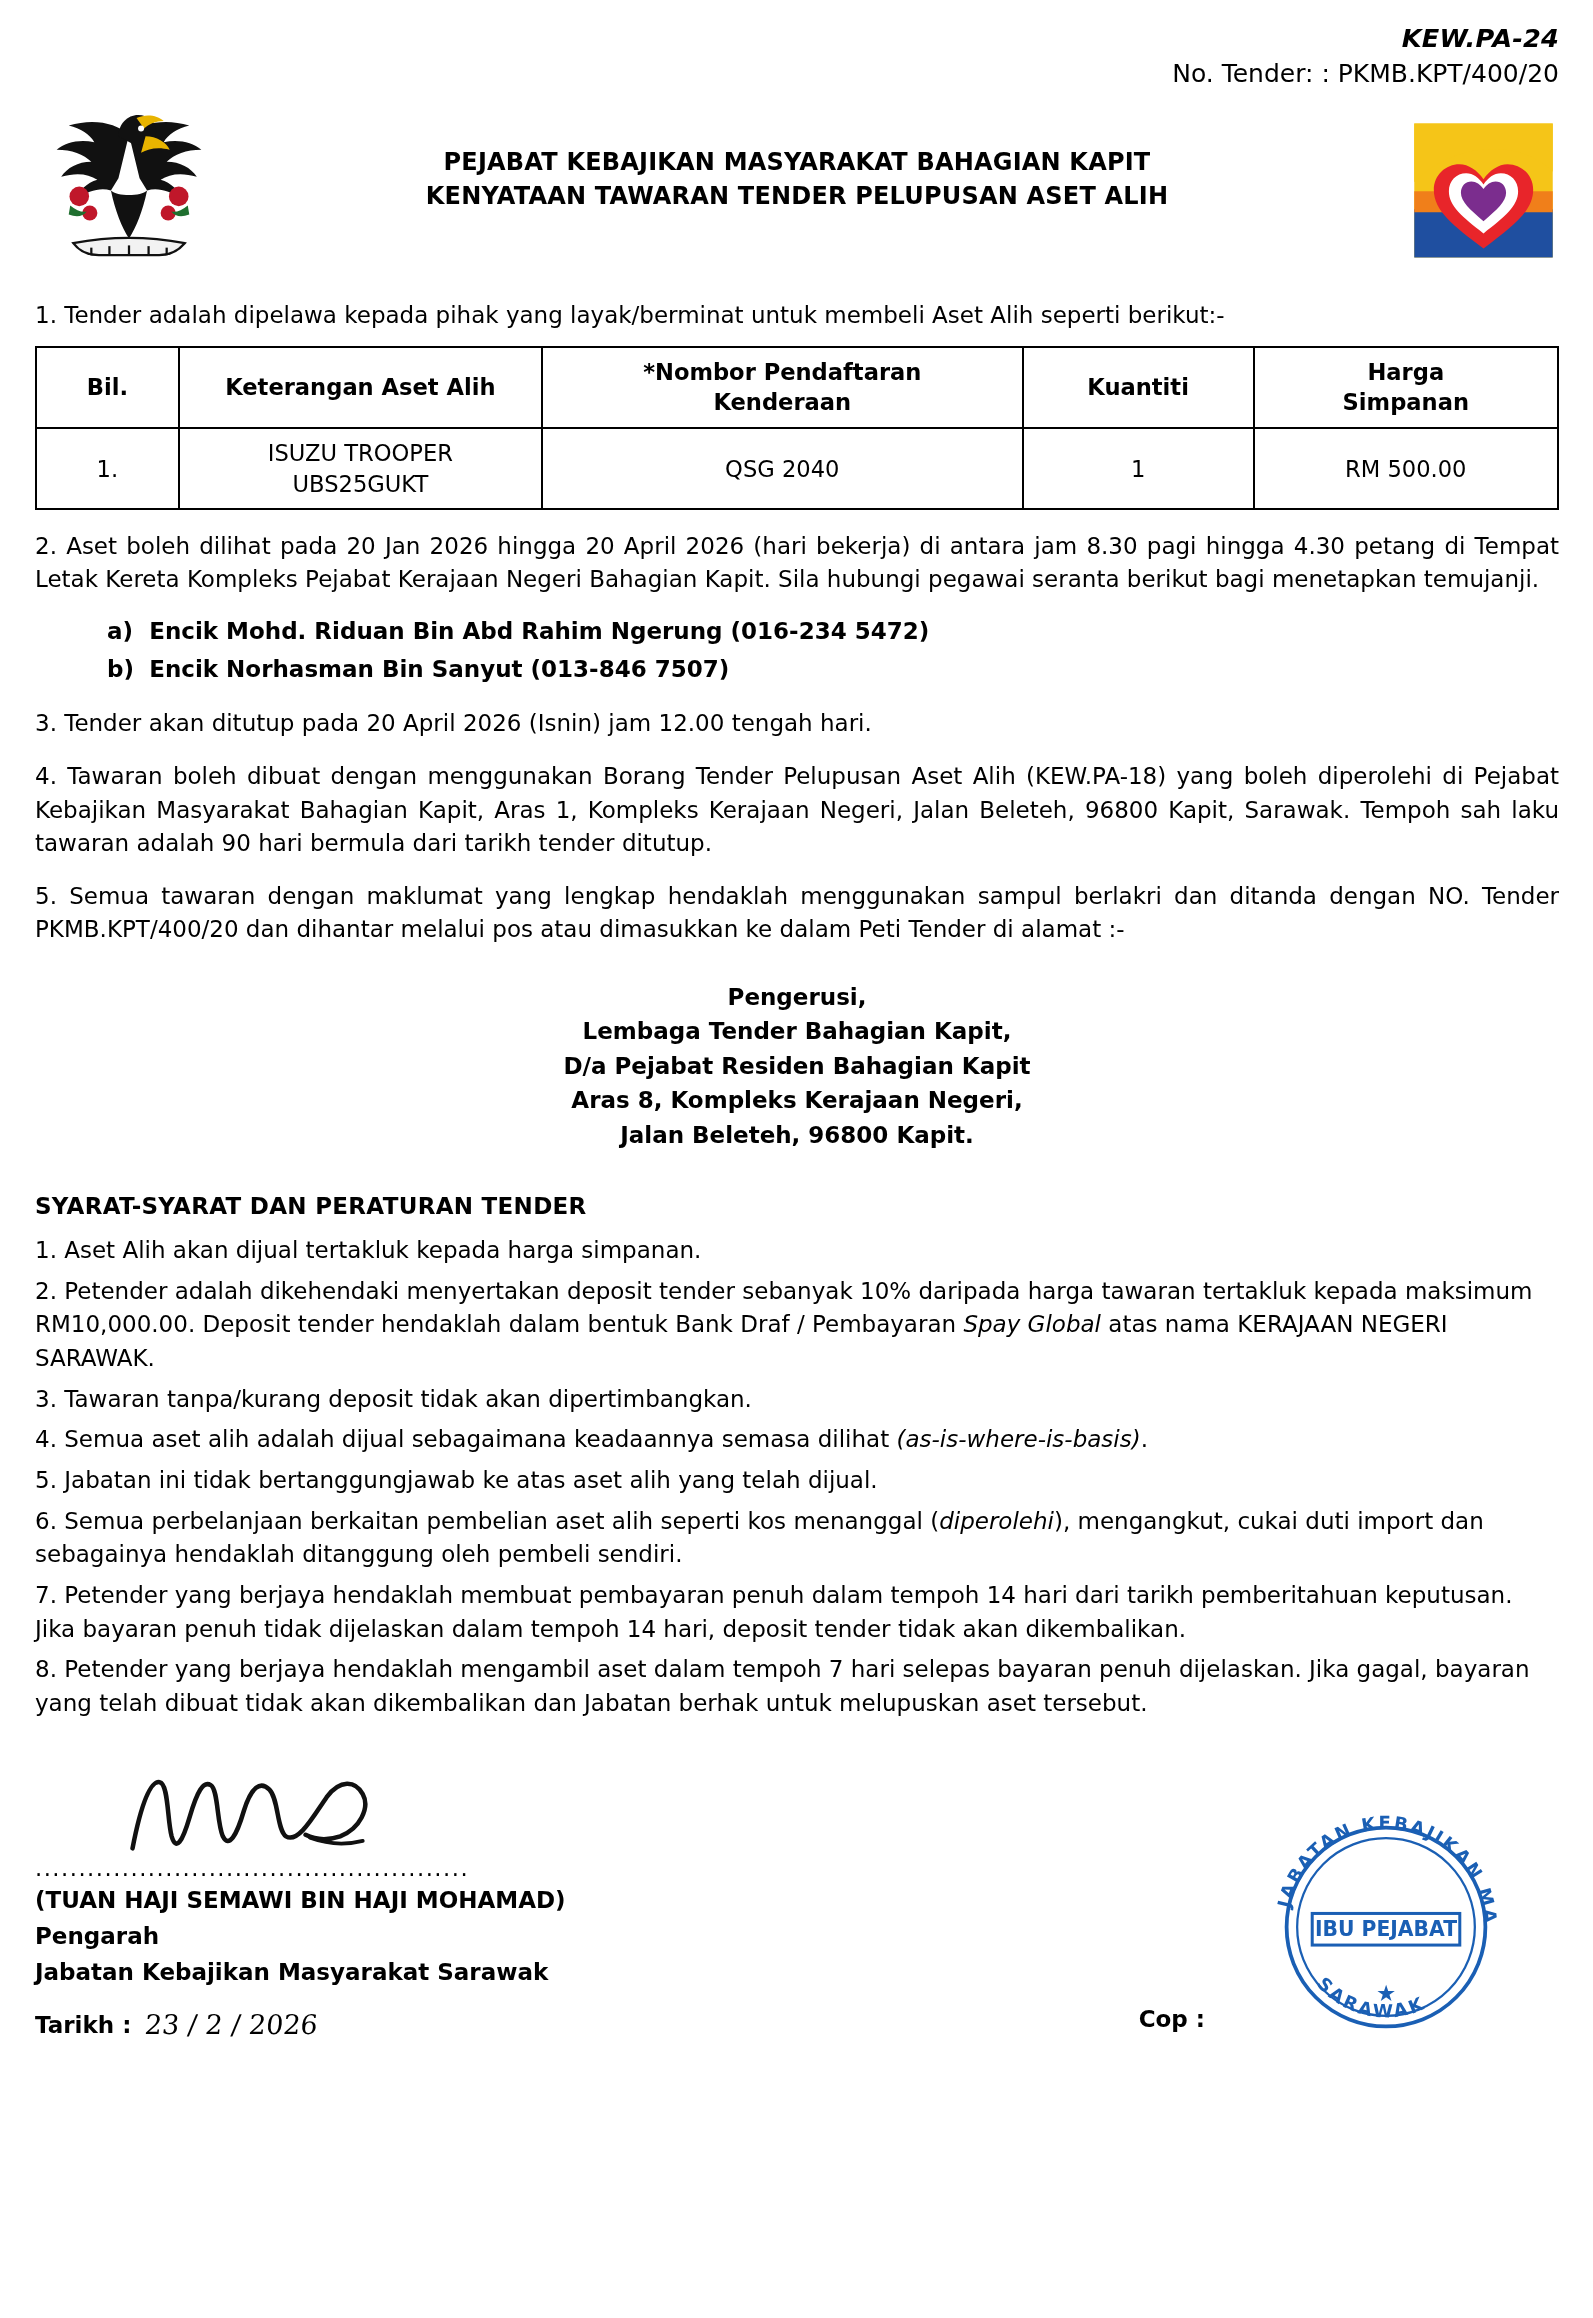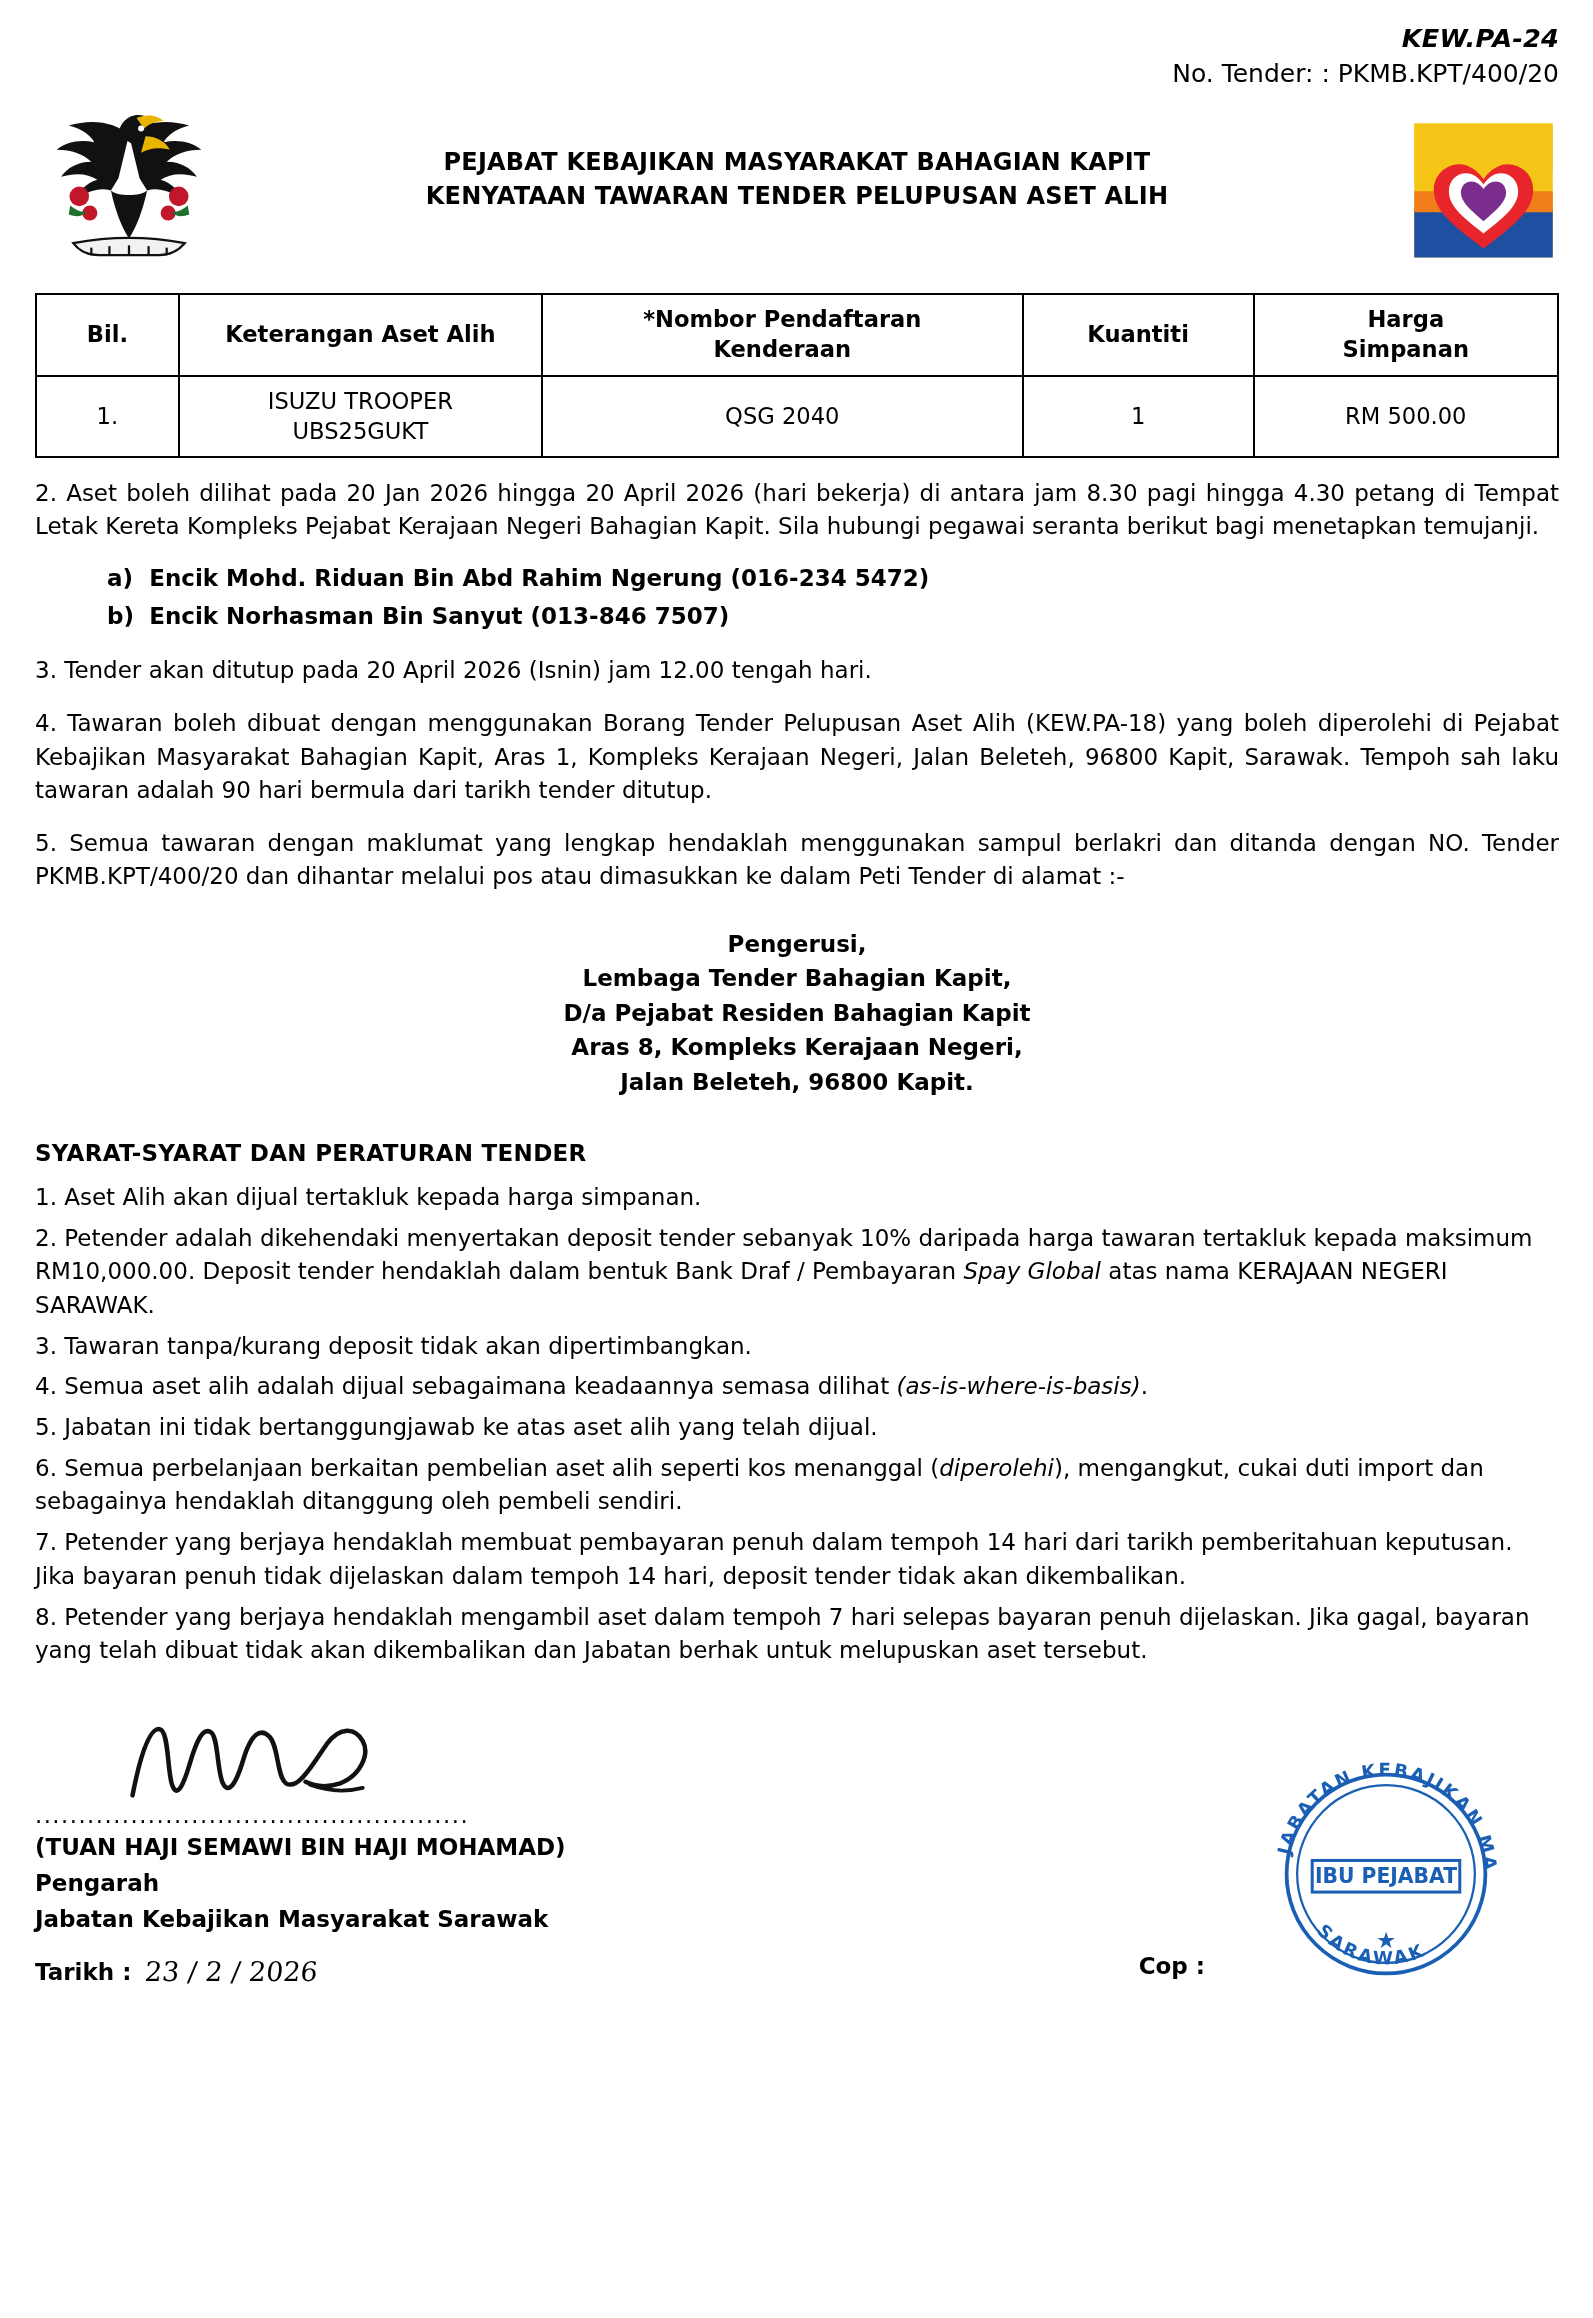--- a/index.html
+++ b/index.html
@@ -252,20 +252,21 @@
         <path d="M8 96 L192 96 L192 124 L8 124 Z" fill="#f07f1a"></path>
         <g>
           <path d="M100 172 C60 142 34 122 34 94 C34 74 50 60 68 60 C80 60 92 68 100 80 C108 68 120 60 132 60 C150 60 166 74 166 94 C166 122 140 142 100 172 Z" fill="#e8252a"></path>
           <path d="M100 152 C72 130 54 116 54 96 C54 82 64 72 77 72 C86 72 94 78 100 87 C106 78 114 72 123 72 C136 72 146 82 146 96 C146 116 128 130 100 152 Z" fill="#ffffff"></path>
           <path d="M100 136 C82 120 70 110 70 98 C70 89 76 83 84 83 C90 83 96 87 100 93 C104 87 110 83 116 83 C124 83 130 89 130 98 C130 110 118 120 100 136 Z" fill="#7b2d8e"></path>
         </g>
       </svg>
     </div>
   </div>
 
+  <p class="para">1. Tender adalah dipelawa kepada pihak yang layak/berminat untuk membeli Aset Alih seperti berikut:-</p>
 
   <table class="asset">
     <thead>
       <tr>
         <th class="col-bil">Bil.</th>
         <th class="col-ket">Keterangan Aset Alih</th>
         <th class="col-nom">
           <div>*Nombor Pendaftaran</div>
           <div>Kenderaan</div>
         </th>

